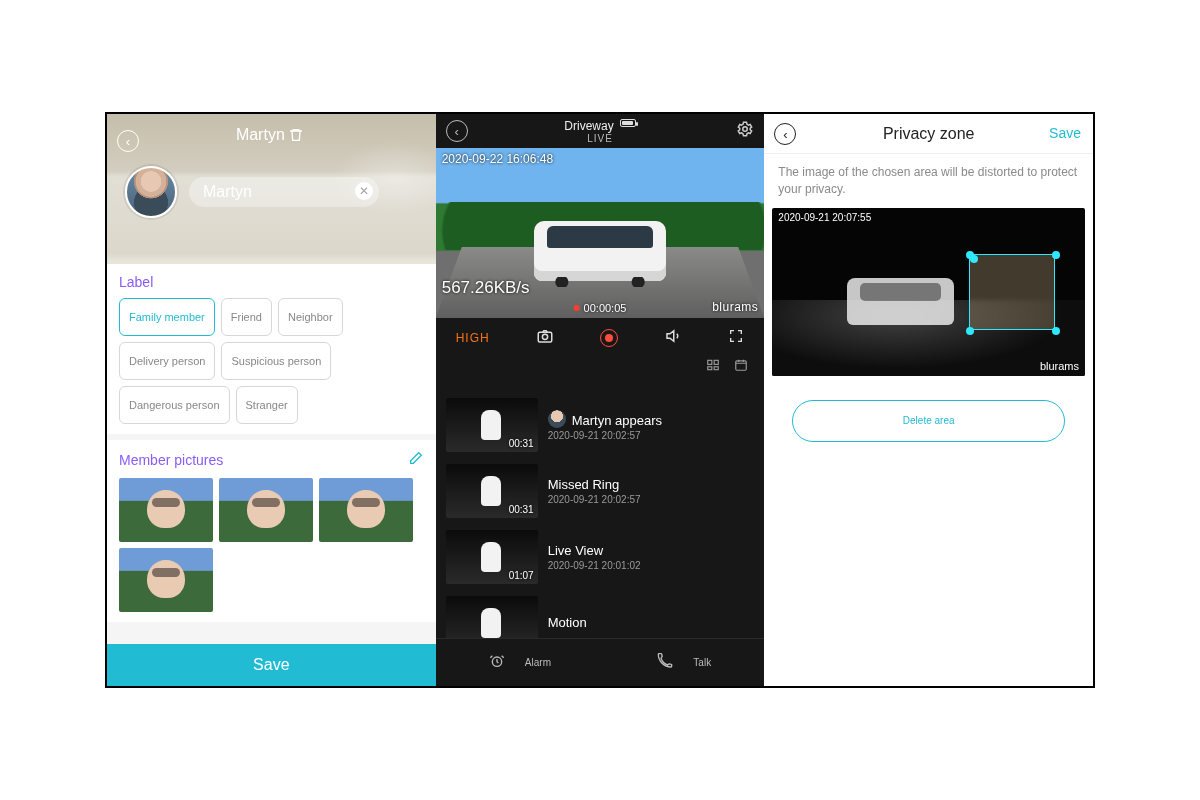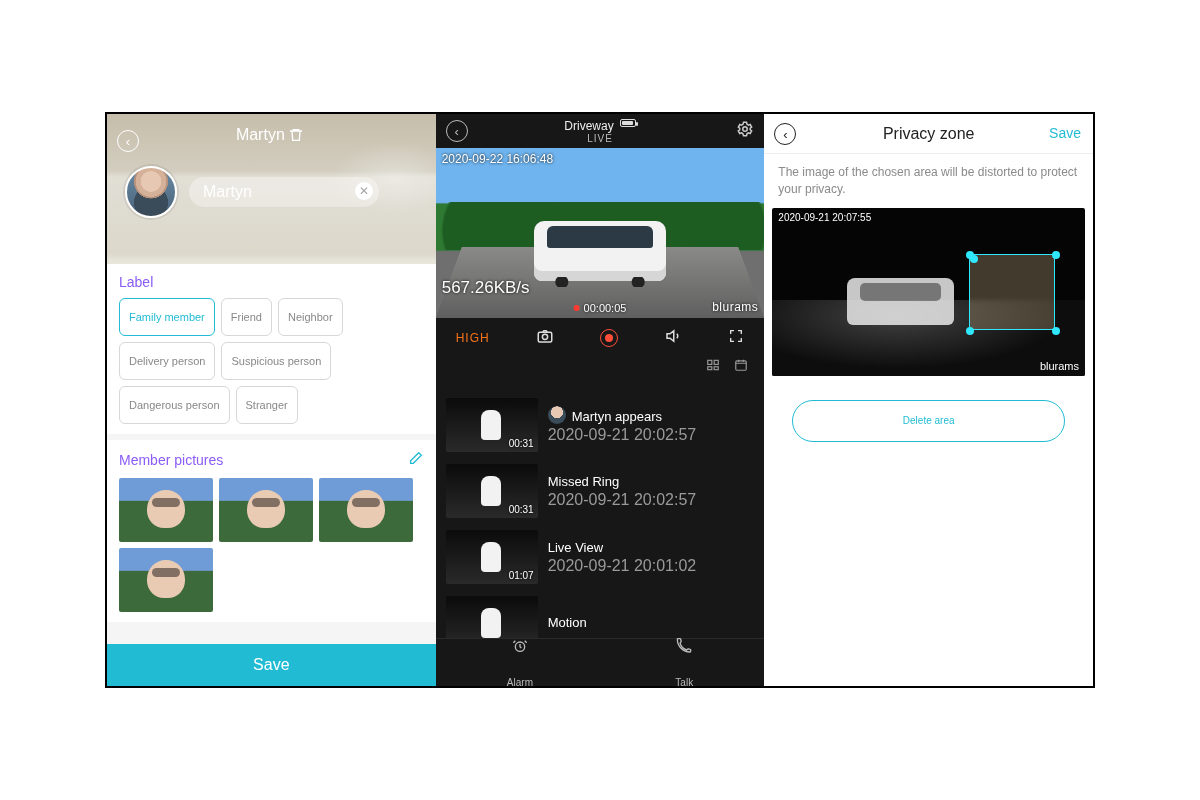--- a/index.html
+++ b/index.html
@@ -67,23 +67,23 @@
 .viewctrl{height:24px;display:flex;justify-content:flex-end;gap:14px;padding:0 16px;color:#999}
 .vbtn{font-size:14px;cursor:pointer}
 .events{position:absolute;left:0;right:0;top:278px;bottom:48px;overflow:hidden}
 .evrow{display:flex;gap:10px;align-items:center;padding:6px 10px}
 .evthumb{position:relative;width:92px;height:54px;background:linear-gradient(180deg,#0b0b0b,#2a2a2a);border-radius:2px;overflow:hidden}
 .evthumb::before{content:"";position:absolute;left:38%;top:22%;width:22%;height:56%;background:#f2f2f2;border-radius:8px 8px 4px 4px}
 .evdur{position:absolute;right:4px;bottom:3px;font-size:10px;color:#fff;text-shadow:0 0 3px #000}
 .evtxt{display:flex;flex-direction:column;gap:2px}
 .evtitle{font-size:13px;color:#fff;display:flex;align-items:flex-end;gap:6px}
 .evavatar{width:18px;height:18px;border-radius:50%;background:radial-gradient(circle at 50% 35%,#e7c8b3 0 40%,#3a4b5a 41% 100%);display:inline-block}
-.evdate{font-size:16px;color:#9a9a9a}
+.evdate{font-size:10px;color:#9a9a9a}
 .botbar{position:absolute;left:0;right:0;bottom:0;height:48px;display:flex;align-items:center;justify-content:space-around;background:#171717;color:#bbb;border-top:1px solid #2a2a2a}
-.botbtn{display:flex;flex-direction:column;align-items:center;font-size:10px;gap:20px;cursor:pointer}
+.botbtn{display:flex;align-items:center;font-size:10px;gap:20px;cursor:pointer}
 .botic{font-size:15px}
 
 
 .p3 .top3{height:40px;display:flex;align-items:center;justify-content:center;position:relative;border-bottom:1px solid #eee}
 .p3 .back3{left:10px;top:9px;border-color:#222;color:#222}
 .p3 .sv{position:absolute;right:12px;top:11px;color:#21bcd4;font-size:14px;cursor:pointer}
 .p3 .ttl{font-size:16px;color:#222}
 .p3 .desc{font-size:12px;color:#8a8a8a;padding:10px 14px;line-height:1.4}
 .pv{position:relative;margin:0 8px;height:168px;background:#050505;border-radius:2px;overflow:hidden}
 .pv .ts{position:absolute;left:6px;top:4px;font-size:10px;color:#fff}

